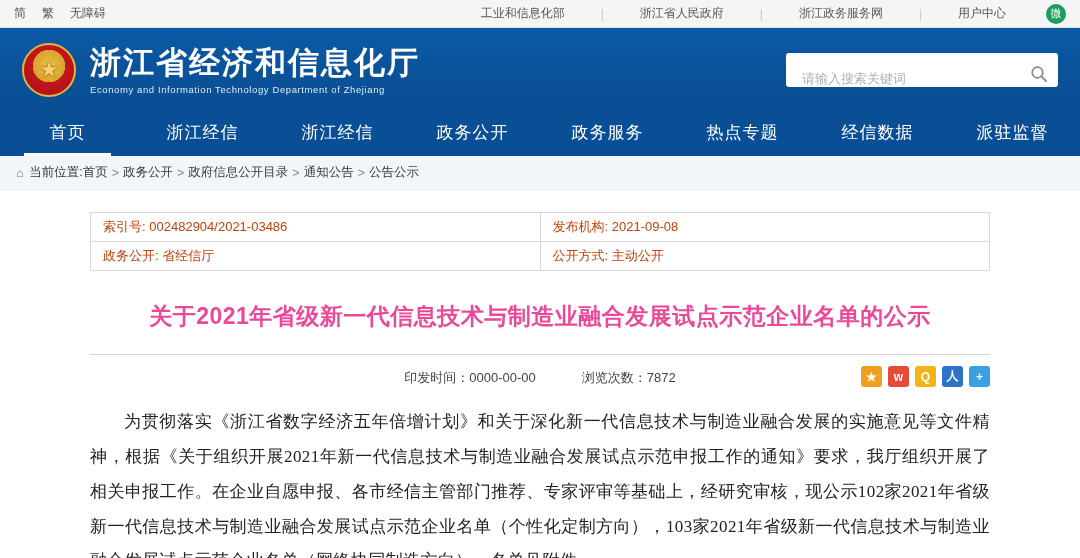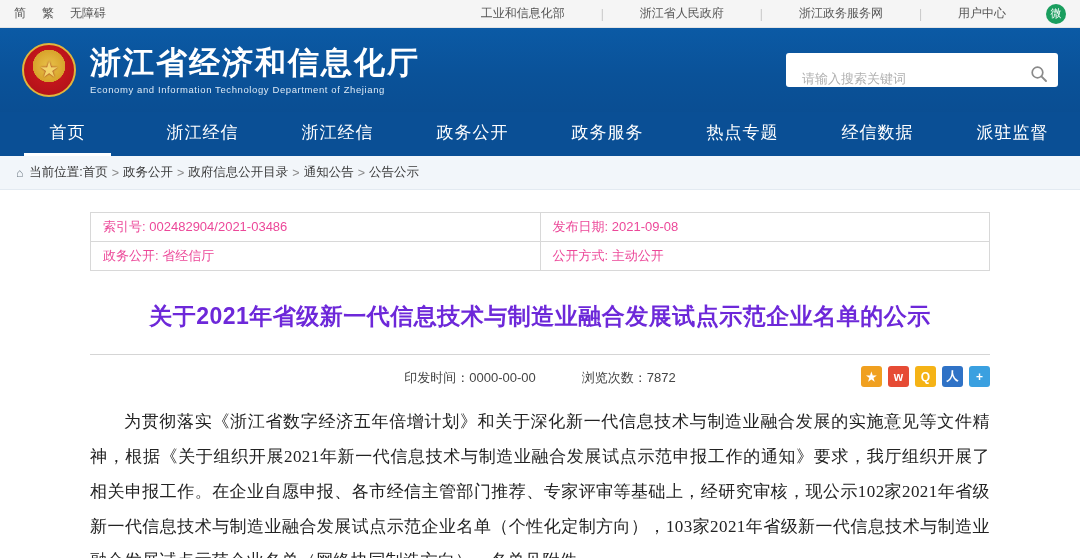--- a/index.html
+++ b/index.html
@@ -134,37 +134,37 @@
   .crumb .home-icon { color: #6f7b85; margin-right: 6px; font-size: 12px; }
   .crumb a { color: #3a3a3a; text-decoration: none; cursor: pointer; }
   .crumb .gt { margin: 0 4px; color: #8a8a8a; }
 
   
   .wrap { padding: 16px 90px 0 90px; }
   table.meta {
     width: 100%;
     border-collapse: collapse;
     font-size: 13px;
-    color: #ec4899;
+    color: #c2410c;
     margin: 6px 0 0 0;
   }
   table.meta td {
     border: 1px solid #d8d8d8;
     height: 29px;
     padding: 0 12px;
     white-space: nowrap;
   }
   table.meta td:nth-child(1) { width: 50%; }
   table.meta td:nth-child(2) { width: 50%; }
 
   h1.headline {
     text-align: center;
     font-size: 23px;
     font-weight: bold;
-    color: #6d28d9;
+    color: #ec4899;
     margin: 30px 0 22px 0;
     font-family: "Liberation Sans", sans-serif;
     letter-spacing: 0.5px;
   }
   .rule { border-top: 1px solid #d5d5d5; }
 
   .subinfo {
     display: flex;
     align-items: flex-end;
     justify-content: center;
@@ -268,21 +268,21 @@
 <div class="wrap">
 
   <table class="meta">
     <tbody>
         <tr>
       <td>
         <span>索引号:</span>
         <span>002482904/2021-03486</span>
       </td>
       <td>
-        <span>发布日期:</span>
+        <span>发布机构:</span>
         <span>2021-09-08</span>
       </td>
     </tr>
     <tr>
       <td>
         <span>政务公开:</span>
         <span>省经信厅</span>
       </td>
       <td>
         <span>公开方式:</span>

